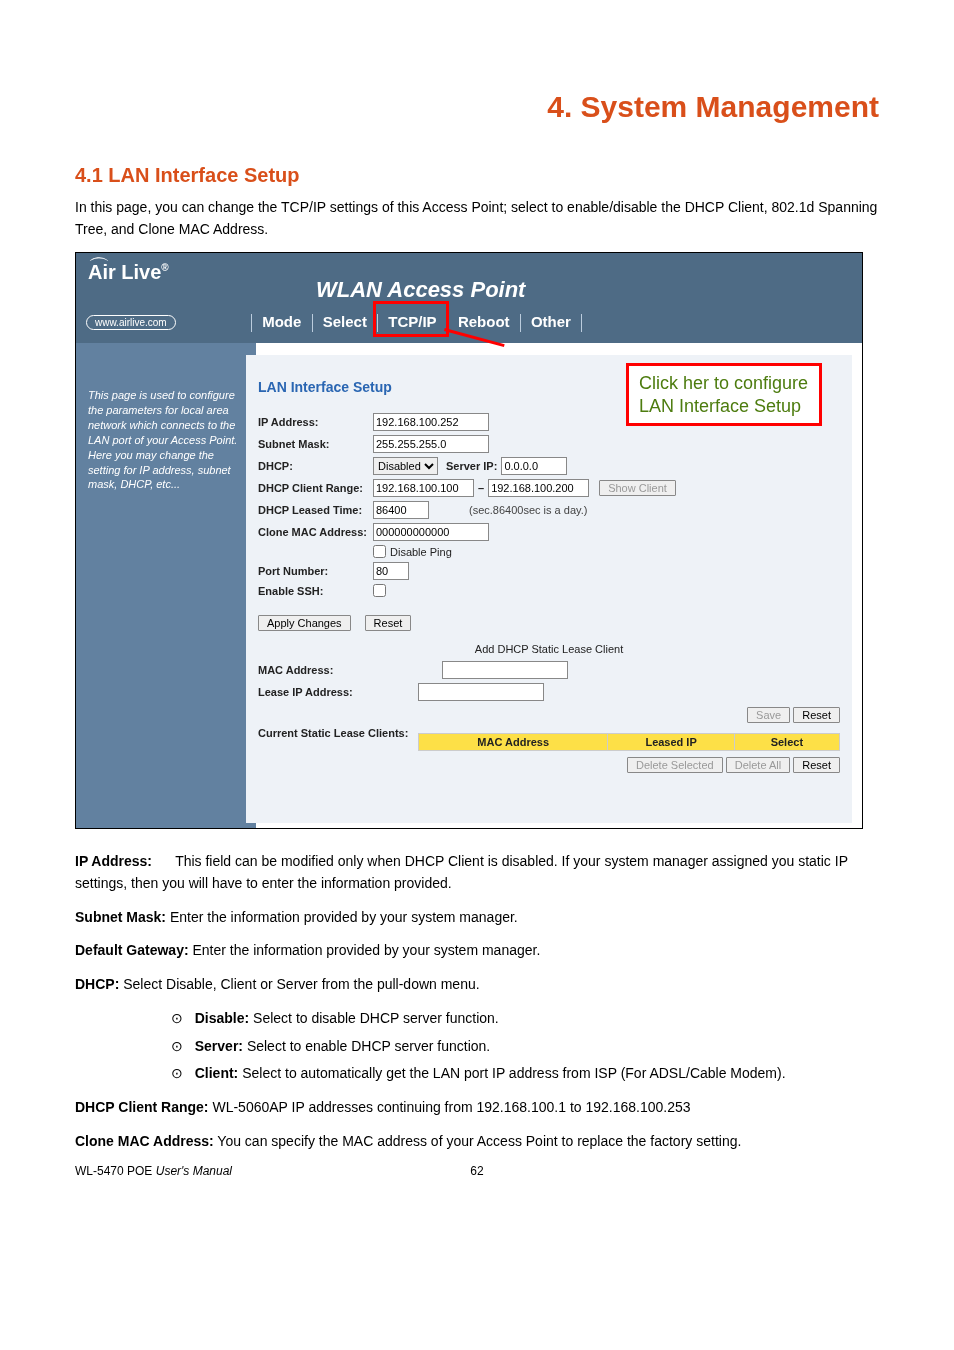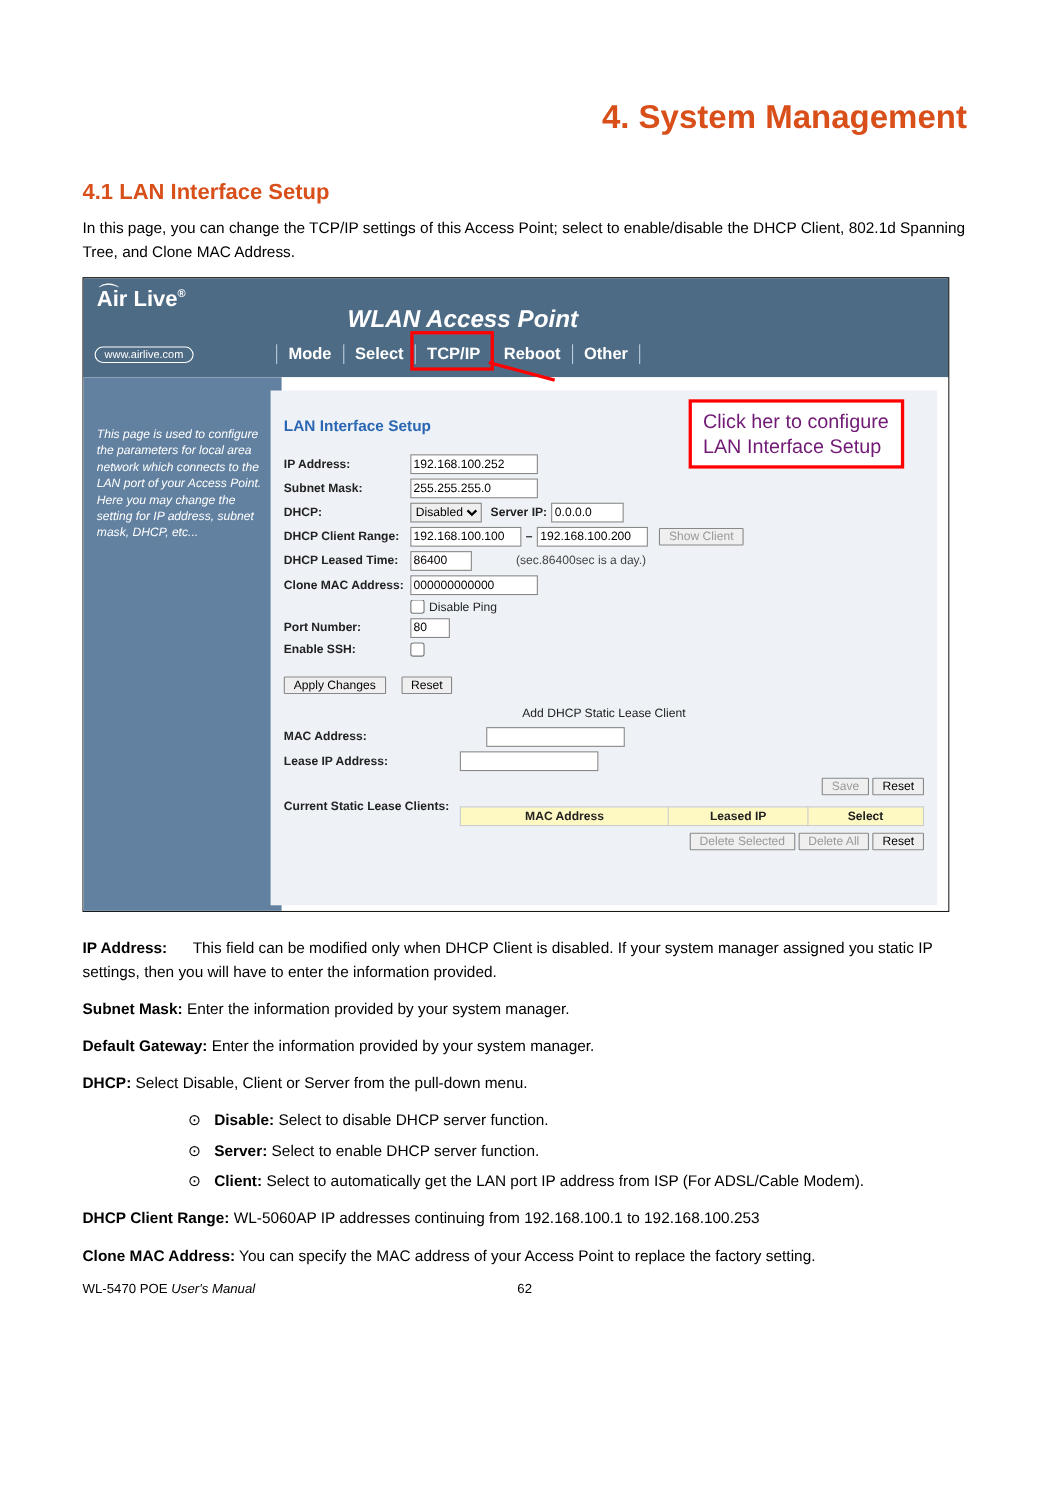--- a/index.html
+++ b/index.html
@@ -169,33 +169,33 @@
     font-size: 11px;
     margin: 12px 0 6px 0;
   }
   .shot .rt { text-align: right; margin-top: 6px;}
   .shot .tbl {
     width: 100%;
     border-collapse: collapse;
     margin-top: 6px;
   }
   .shot .tbl th {
-    background: #fef9c3;
+    background: #fde047;
     border: 1px solid #ccc;
     font-weight: bold;
     font-size: 11px;
     padding: 2px 4px;
   }
   .shot .callout {
     position: absolute;
     right: 30px; top: 8px;
     width: 170px;
     border: 3px solid #f00;
     background: #fff;
-    color: #701a75;
+    color: #4d7c0f;
     font-family: Arial;
     font-size: 18px;
     padding: 6px 10px;
     line-height: 1.25;
   }
   .shot .callout-line {
     position: absolute;
     border-left: 3px solid #f00;
     transform-origin: top left;
   }

